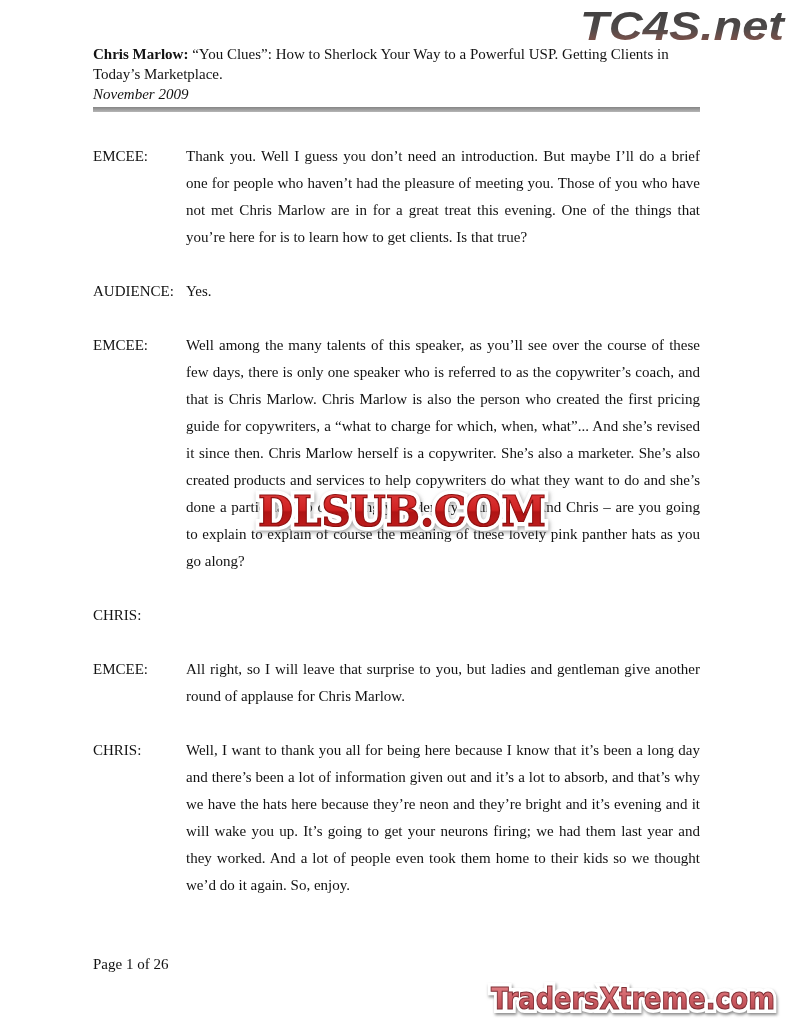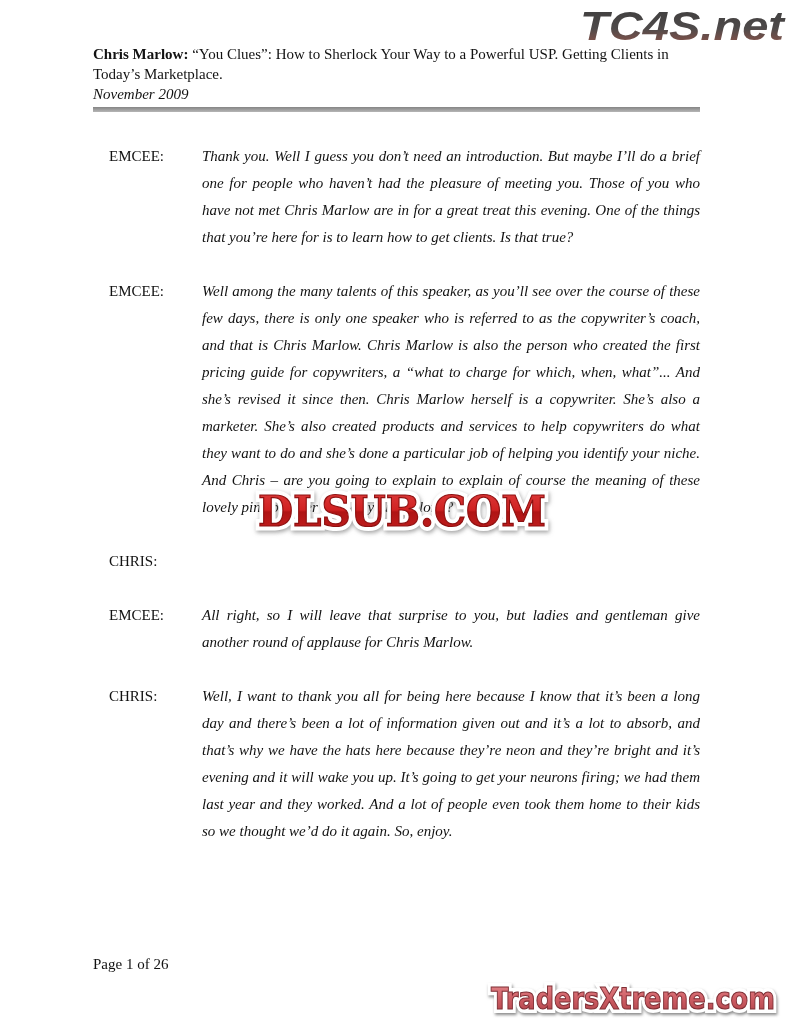--- a/index.html
+++ b/index.html
@@ -35,23 +35,23 @@
   }
 
   
   .transcript {
     position:absolute;
     top:143px;
     left:93px;
     width:607px;
     font-size:15px;
   }
-  .entry { display:flex; margin-bottom:27px;margin-left:16px; }
+  .entry { display:flex; margin-bottom:27px; }
   .speaker { flex:0 0 93px; width:93px; line-height:27px; white-space:nowrap; }
-  .dialogue { flex:1; text-align:justify; line-height:27px;font-style:italic; }
+  .dialogue { flex:1; text-align:justify; line-height:27px; }
 
   
   .watermark { position:absolute; left:247px; top:482px; }
   .wm-shadow { filter: drop-shadow(1px 2px 2px rgba(90,90,90,0.55)); }
 
   
   .footer-page { position:absolute; left:93px; top:956px; font-size:15px; }
   .txlogo { position:absolute; right:8px; top:977px; }
   .tx-shadow { filter: drop-shadow(1px 2.5px 1.5px rgba(110,110,110,0.8)); }
 </style>
@@ -78,20 +78,24 @@
     <div class="rule"></div>
   </div>
 
   <div class="transcript">
 
     <div class="entry">
       <div class="speaker">EMCEE:</div>
       <div class="dialogue">Thank you. Well I guess you don’t need an introduction. But maybe I’ll do a brief one for people who haven’t had the pleasure of meeting you. Those of you who have not met Chris Marlow are in for a great treat this evening. One of the things that you’re here for is to learn how to get clients. Is that true?</div>
     </div>
 
+    <div class="entry">
+      <div class="speaker">AUDIENCE:</div>
+      <div class="dialogue">Yes.</div>
+    </div>
 
     <div class="entry">
       <div class="speaker">EMCEE:</div>
       <div class="dialogue">Well among the many talents of this speaker, as you’ll see over the course of these few days, there is only one speaker who is referred to as the copywriter’s coach, and that is Chris Marlow. Chris Marlow is also the person who created the first pricing guide for copywriters, a “what to charge for which, when, what”... And she’s revised it since then. Chris Marlow herself is a copywriter. She’s also a marketer. She’s also created products and services to help copywriters do what they want to do and she’s done a particular job of helping you identify your niche. And Chris – are you going to explain to explain of course the meaning of these lovely pink panther hats as you go along?</div>
     </div>
 
     <div class="entry">
       <div class="speaker">CHRIS:</div>
     </div>
 

